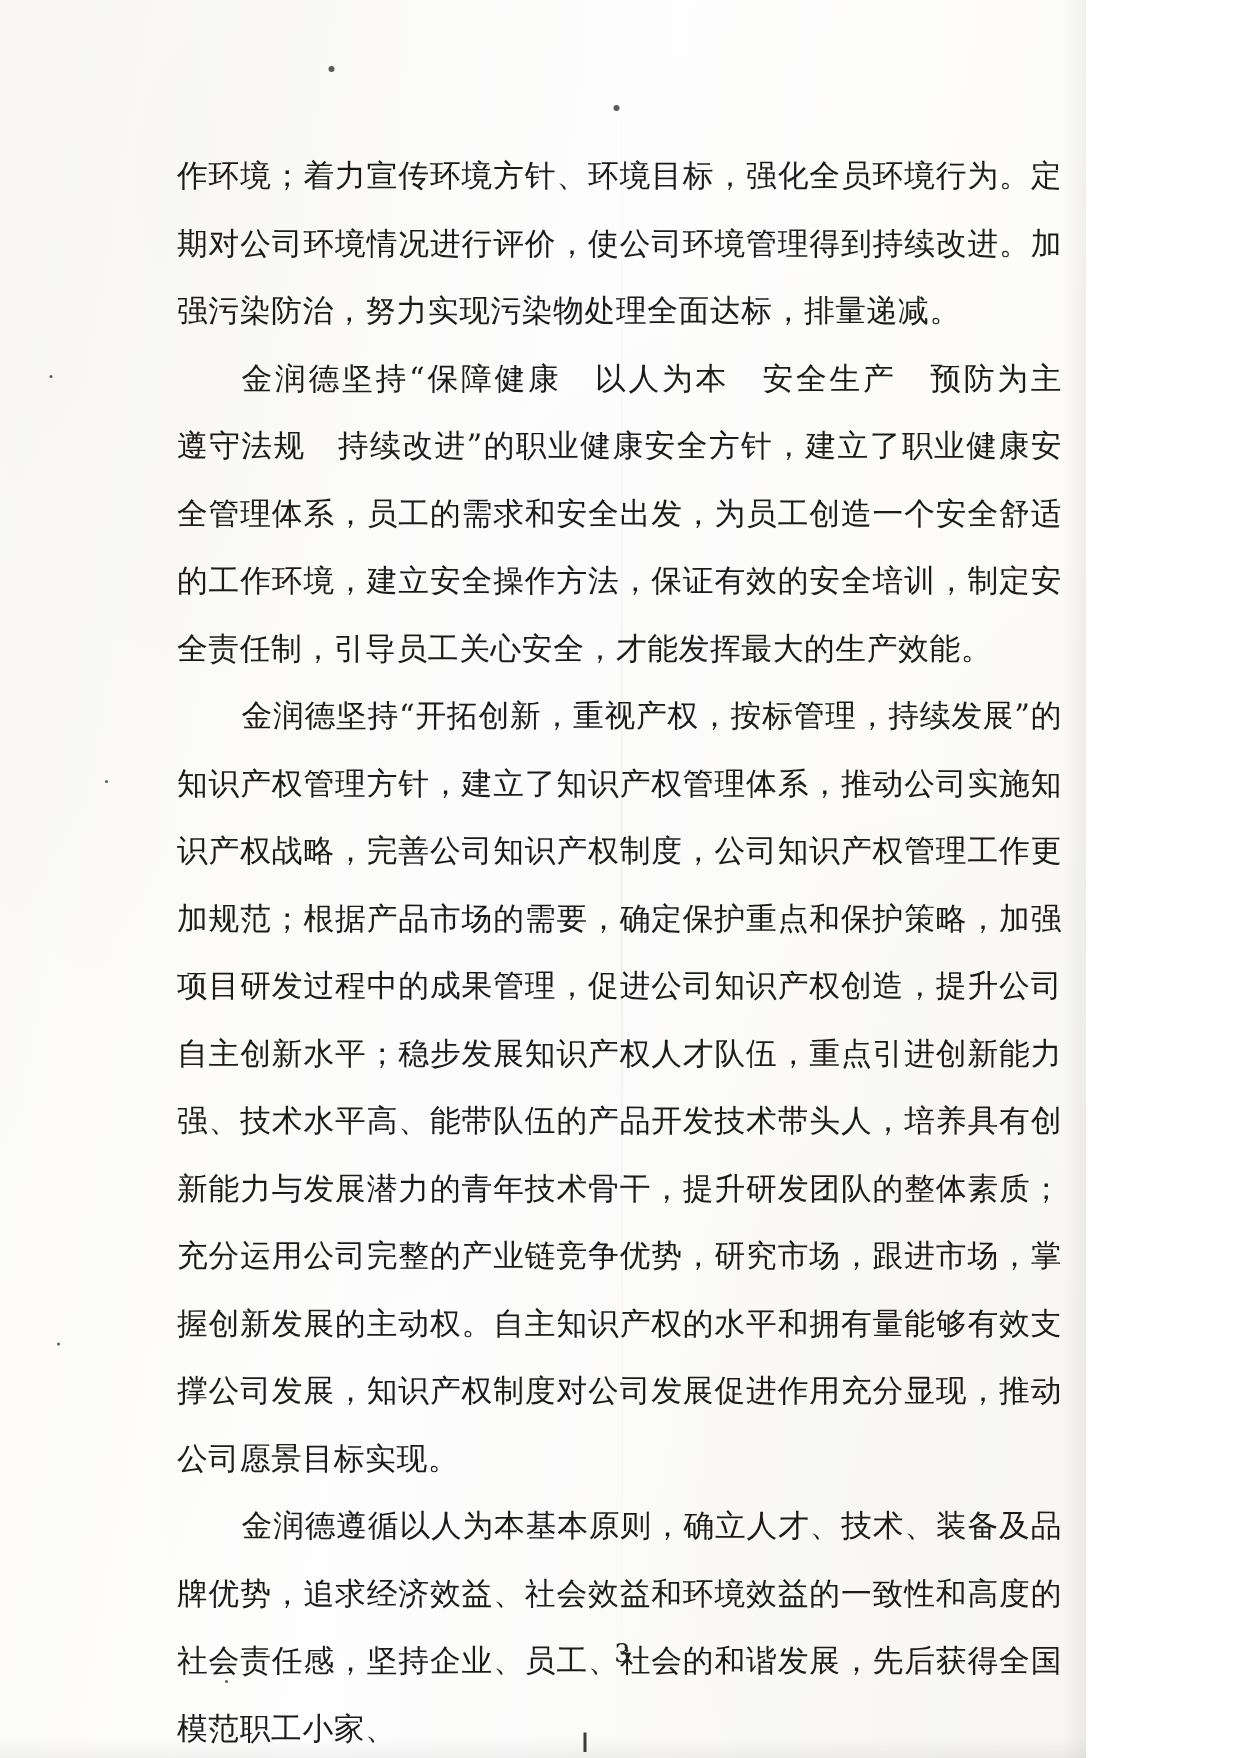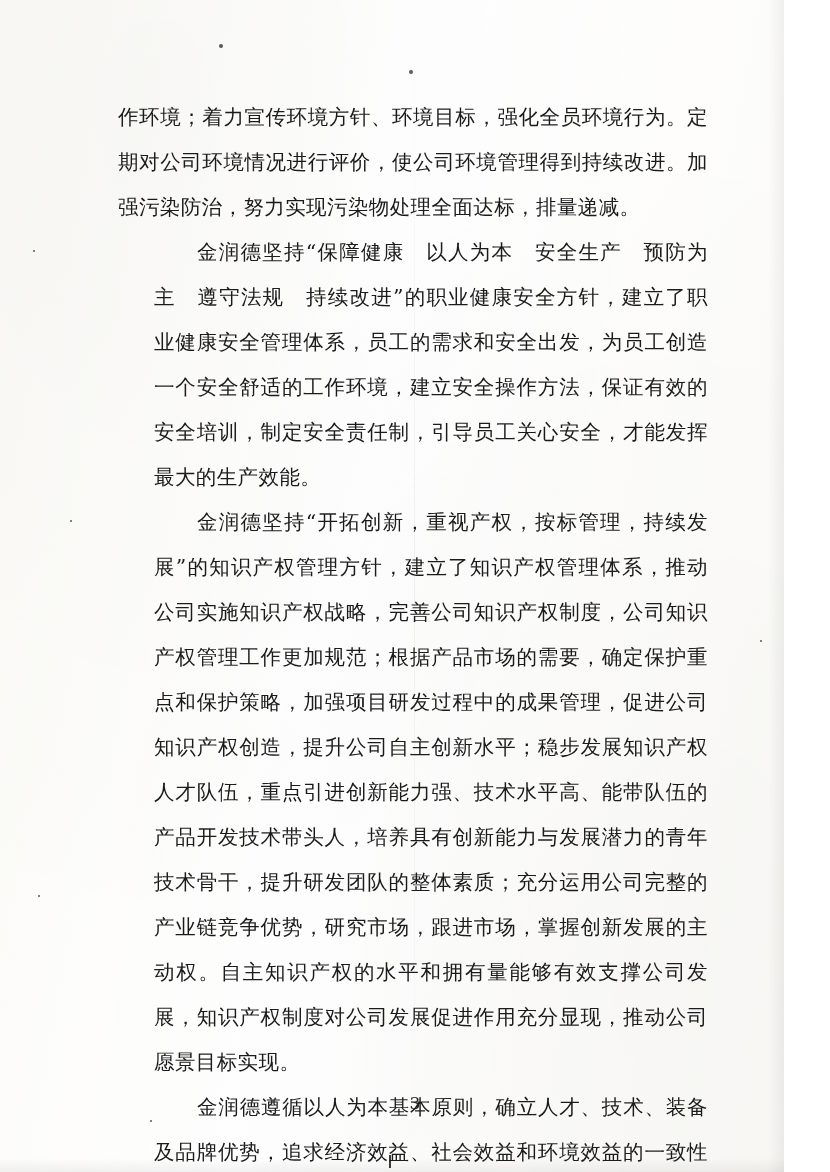--- a/index.html
+++ b/index.html
@@ -2,21 +2,21 @@
 <html><head>
 <meta charset="utf-8">
 <style>
   html, body {
     margin: 0;
     padding: 0;
     background: #ffffff;
   }
   .page {
     position: relative;
-    width: 784px;
+    width: 724px;
     height: 1172px;
     background: #fca5a5;
     overflow: hidden;
     font-family: "DejaVu Serif", serif;
   }
   
   .paper-tint {
     position: absolute;
     inset: 0;
     background:
@@ -50,21 +50,20 @@
     color: #1b1b1b;
     text-align: justify;
     text-justify: inter-ideograph;
     letter-spacing: 0.4px;
   }
   .body-text p {
     margin: 0 0 0 0;
   }
   .body-text p.indent {
     text-indent: 2.1em;
-    margin-left: 36px;
   }
 
   .page-number {
     position: absolute;
     left: 0;
     top: 1093px;
     width: 830px;
     text-align: center;
     font-size: 17px;
     color: #222;

